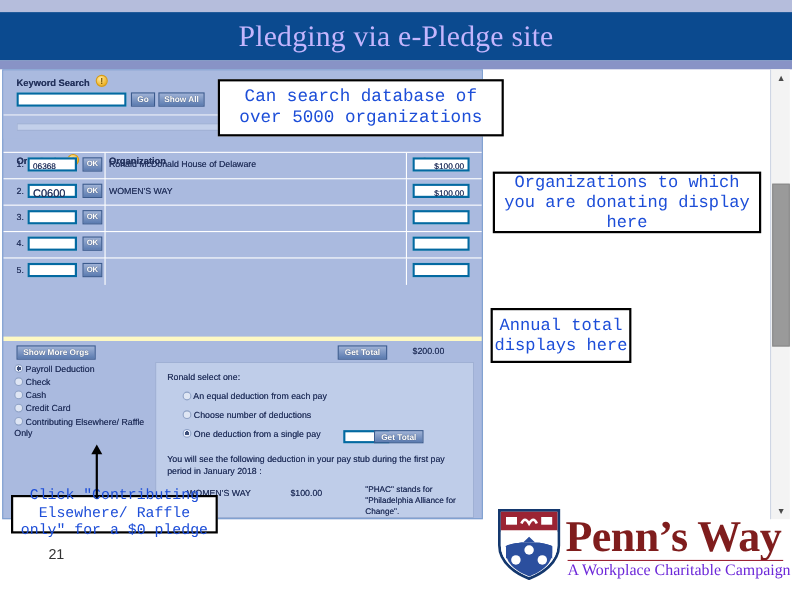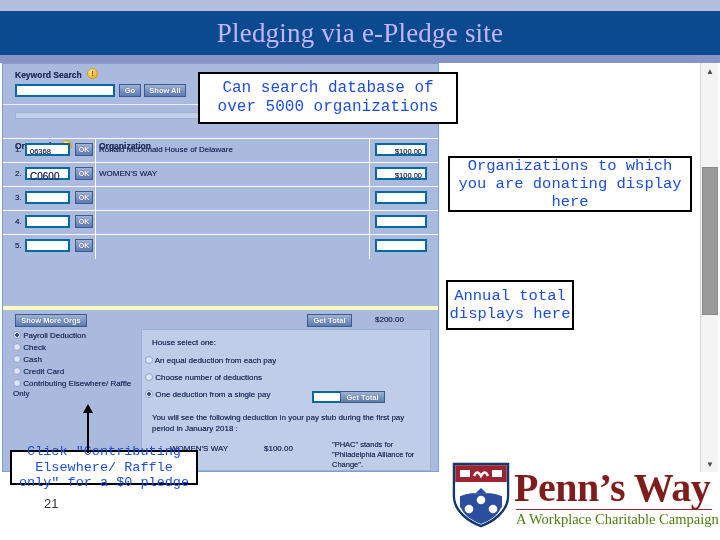--- a/index.html
+++ b/index.html
@@ -65,21 +65,21 @@
 
   
   #pageno{position:absolute;left:44px;top:496px;color:#333;font-size:13px;}
   #logo{position:absolute;left:452px;top:462px;width:262px;height:72px;}
   #logo .word{
     position:absolute;left:62px;top:2px;color:#7f1d1d;
     font-family:"Liberation Serif", serif;font-size:40px;font-weight:bold;letter-spacing:-.5px;
   }
   #logo .rule{position:absolute;left:64px;top:47px;width:196px;height:1px;background:#9b2433;}
   #logo .tag{
-    position:absolute;left:64px;top:49px;color:#4d7c0f;
+    position:absolute;left:64px;top:49px;color:#6d28d9;
     font-family:"Liberation Serif", serif;font-size:14.5px;white-space:nowrap;
   }
 </style>
 </head>
 <body>
 
 <div id="top-strip"></div>
 
 <div id="title-bar">
   <div class="t">Pledging via e-Pledge site</div>
@@ -184,22 +184,22 @@
   <div class="sec" style="left:0;top:243px;width:435px;height:166px;">
     <div id="methods" style="position:absolute;left:10px;top:24px;width:122px;">
         <div style="margin-bottom: 2px; font-size: 8px; line-height: 10px;"><span class="radio on"></span> <span class="blurry">Payroll Deduction</span></div>
         <div style="margin-bottom: 2px; font-size: 8px; line-height: 10px;"><span class="radio"></span> <span class="blurry">Check</span></div>
         <div style="margin-bottom: 2px; font-size: 8px; line-height: 10px;"><span class="radio"></span> <span class="blurry">Cash</span></div>
         <div style="margin-bottom: 2px; font-size: 8px; line-height: 10px;"><span class="radio"></span> <span class="blurry">Credit Card</span></div>
         <div style="margin-bottom: 2px; font-size: 8px; line-height: 10px;"><span class="radio"></span> <span class="blurry">Contributing Elsewhere/ Raffle Only</span></div>
       </div>
 
     <div style="position:absolute;left:138px;top:22px;width:290px;height:142px;background:#bfcde9;border:1px solid #9fb0d4;box-sizing:border-box;">
-      <span class="blurry" style="position:absolute;left:10px;top:8px;font-size:8px;">House select one:</span>
-      <div id="freq" style="position:absolute;left:3px;top:26px;width:270px;">
+      <span class="blurry" style="position:absolute;left:10px;top:8px;font-size:8px;">Ronald select one:</span>
+      <div id="freq" style="position:absolute;left:24px;top:26px;width:270px;">
           <div style="margin-bottom: 7px; font-size: 8px; line-height: 10px;"><span class="radio"></span> <span class="blurry">An equal deduction from each pay</span></div>
           <div style="margin-bottom: 7px; font-size: 8px; line-height: 10px;"><span class="radio"></span> <span class="blurry">Choose number of deductions</span></div>
           <div style="margin-bottom: 7px; font-size: 8px; line-height: 10px;"><span class="radio on"></span> <span class="blurry">One deduction from a single pay</span></div>
         </div>
       <div class="fld" style="position:absolute;left:170px;top:61px;width:42px;height:12px;"></div>
       <div class="btn" style="position:absolute;left:198px;top:61px;width:45px;height:12px;font-size:7.5px;">Get Total</div>
       <div class="blurry" style="position:absolute;left:10px;top:82px;width:268px;font-size:8px;line-height:11px;">You will see the following deduction in your pay stub during the first pay period in January 2018 :</div>
       <span class="blurry" style="position:absolute;left:28px;top:114px;font-size:8px;">WOMEN'S WAY</span>
       <span class="blurry" style="position:absolute;left:122px;top:114px;font-size:8px;">$100.00</span>
       <div class="blurry" style="position:absolute;left:190px;top:110px;width:96px;font-size:7.5px;line-height:10px;">"PHAC" stands for "Philadelphia Alliance for Change".</div>

